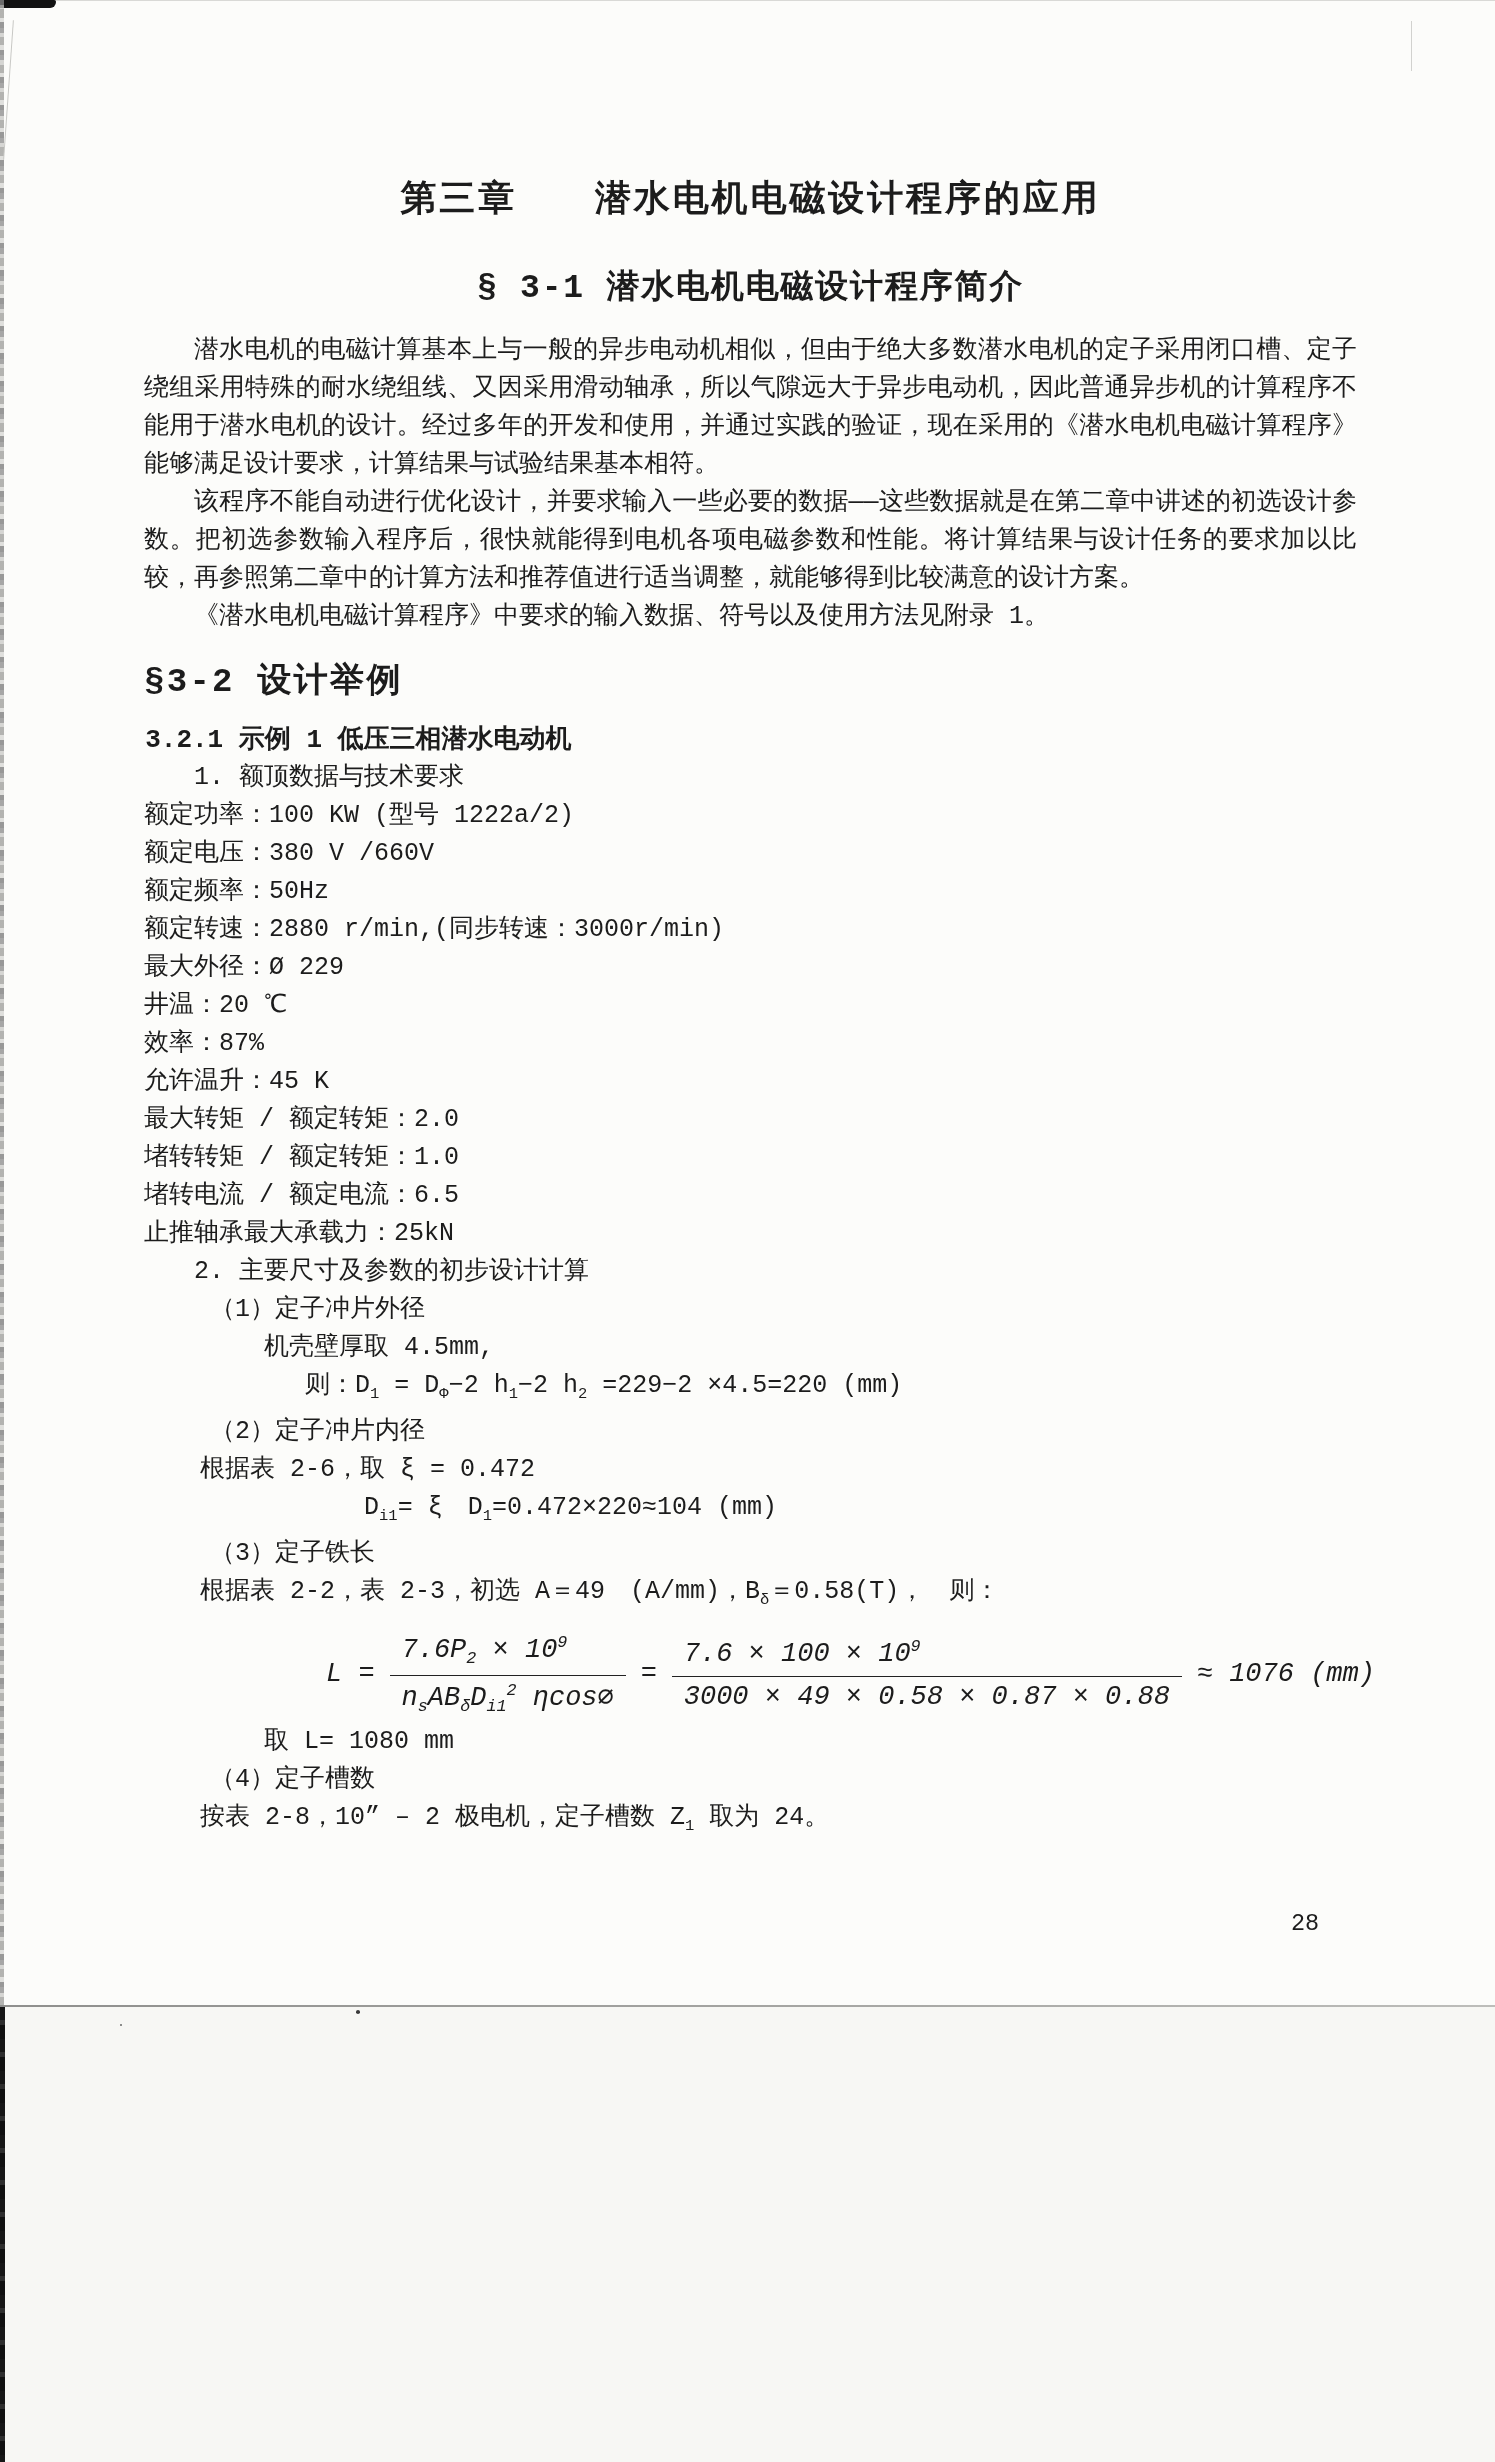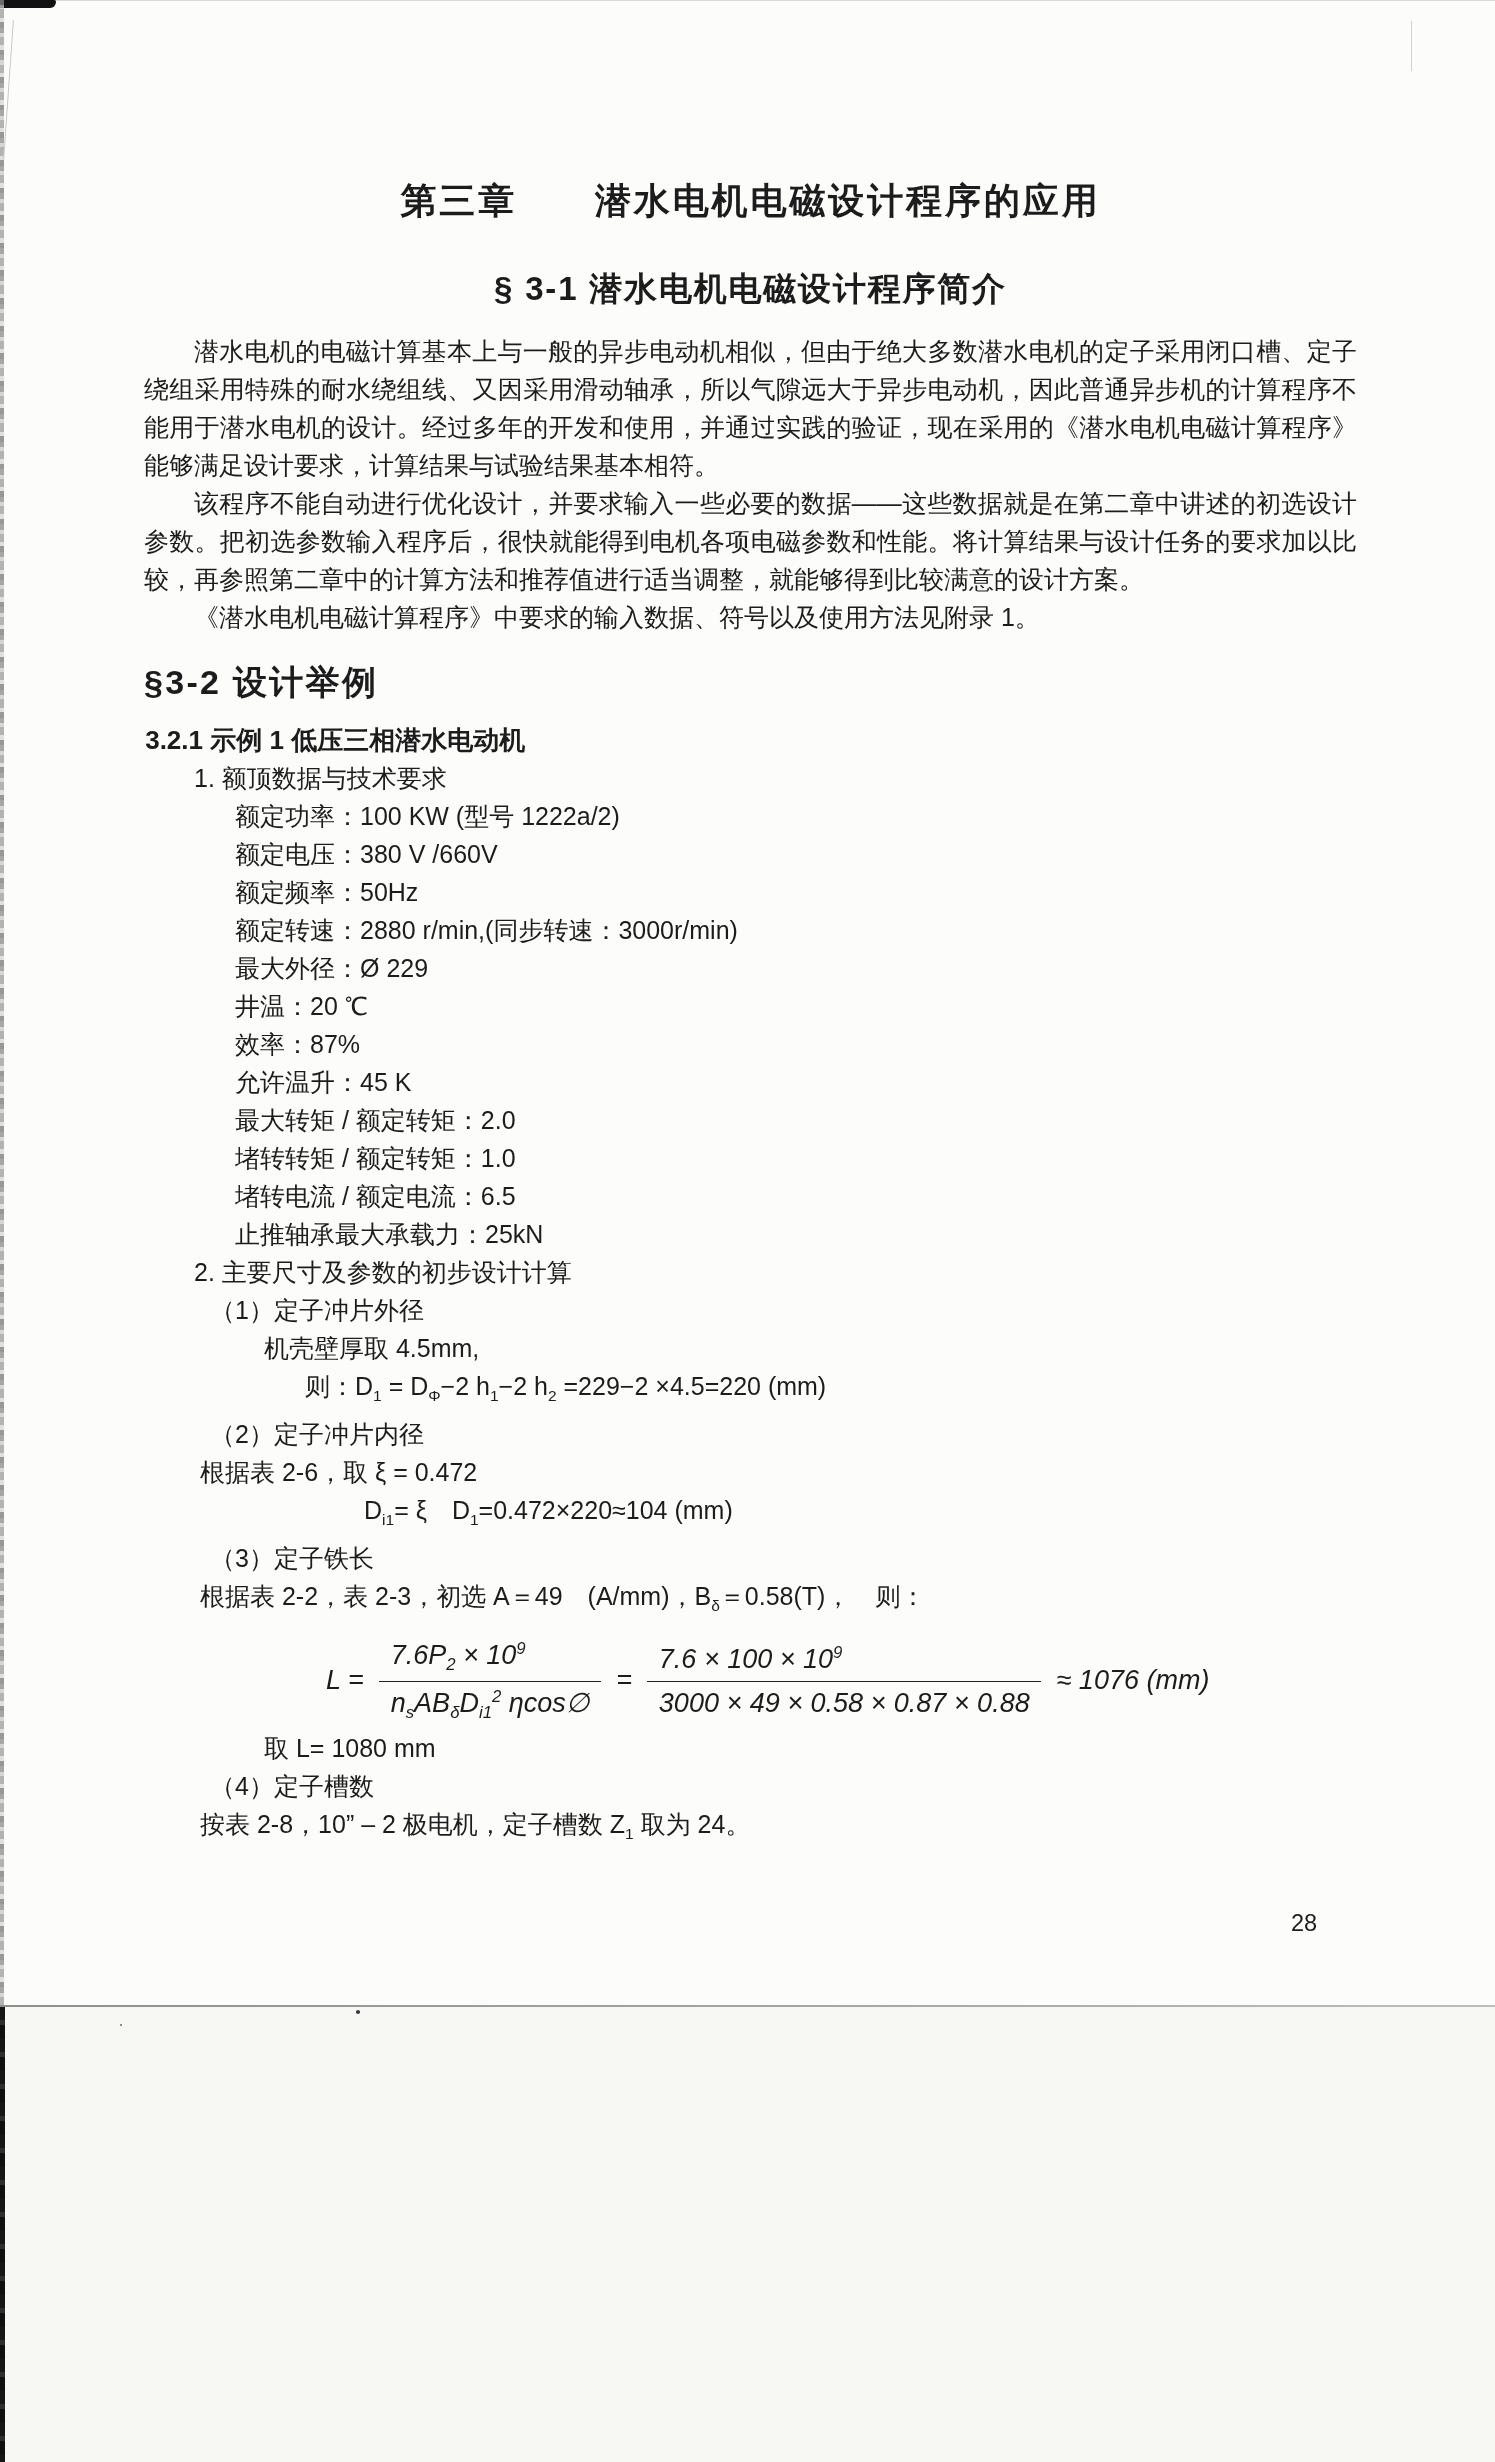--- a/index.html
+++ b/index.html
@@ -1,20 +1,20 @@
 <!DOCTYPE html>
 <html style="font-size:9.4px"><head>
 <meta charset="utf-8">
 <style>
   html,body{margin:0;padding:0;background:#e9e9e9;}
   #page{
     position:relative;
     width:1495px;height:2462px;
     background:#fcfcfa;
-    font-family:Liberation Sans, sans-serif;
+    font-family:Liberation Mono, monospace;
     color:#1c1c1c;
     overflow:hidden;
   }
   
   .top-hairline{position:absolute;left:0;top:0;width:100%;height:1.2px;background:#d9d9d6;}
   .topleft-blob{position:absolute;left:0;top:0;width:56px;height:8.2px;background:#121212;border-radius:0 1.8px 5.9px 0;}
   .left-speckle{
     position:absolute;left:0;top:0;width:3.5px;height:2005px;
     background:repeating-linear-gradient(180deg,#8a8a8a 0 5.3px,#c9c9c6 5.3px 9.4px,#9b9b98 9.4px 17.6px,#d6d6d3 17.6px 22px,#777 22px 27.6px);
     opacity:.75;
@@ -33,21 +33,21 @@
   
   .content{position:absolute;left:0;top:0;width:1495px;padding:0 138px 0 144px;box-sizing:border-box;}
   .chapter-title{margin:183px 0 0 0;font-size:36px;font-weight:bold;text-align:center;letter-spacing:2.9px;line-height:1;}
   .section-title-1{margin:53px 0 0 0;font-size:33px;font-weight:bold;text-align:center;letter-spacing:1.8px;line-height:1;}
   .para{font-size:25px;line-height:38px;text-align:justify;text-indent:2em;margin:0;}
   .para.first{margin-top:27px;}
   .section-title-2{margin:29px 0 16px 0;font-size:34px;font-weight:bold;text-align:left;letter-spacing:2.3px;line-height:1;}
   .example-heading{margin:22px 0 0 1.2px;font-size:26px;font-weight:bold;line-height:38px;}
   .line{font-size:25px;line-height:38px;white-space:nowrap;}
   .ind-item{margin-left:50px;}
-  .ind-spec{margin-left:91px;}
+  .ind-spec{}
   .ind-substep{margin-left:66px;}
   .ind-a{margin-left:56px;}
   .ind-b{margin-left:120px;}
   .ind-c{margin-left:161px;}
   .ind-d{margin-left:220px;}
   sub{font-size:0.62em;}
   sup{font-size:0.62em;}
 
   
   .formula-row{

